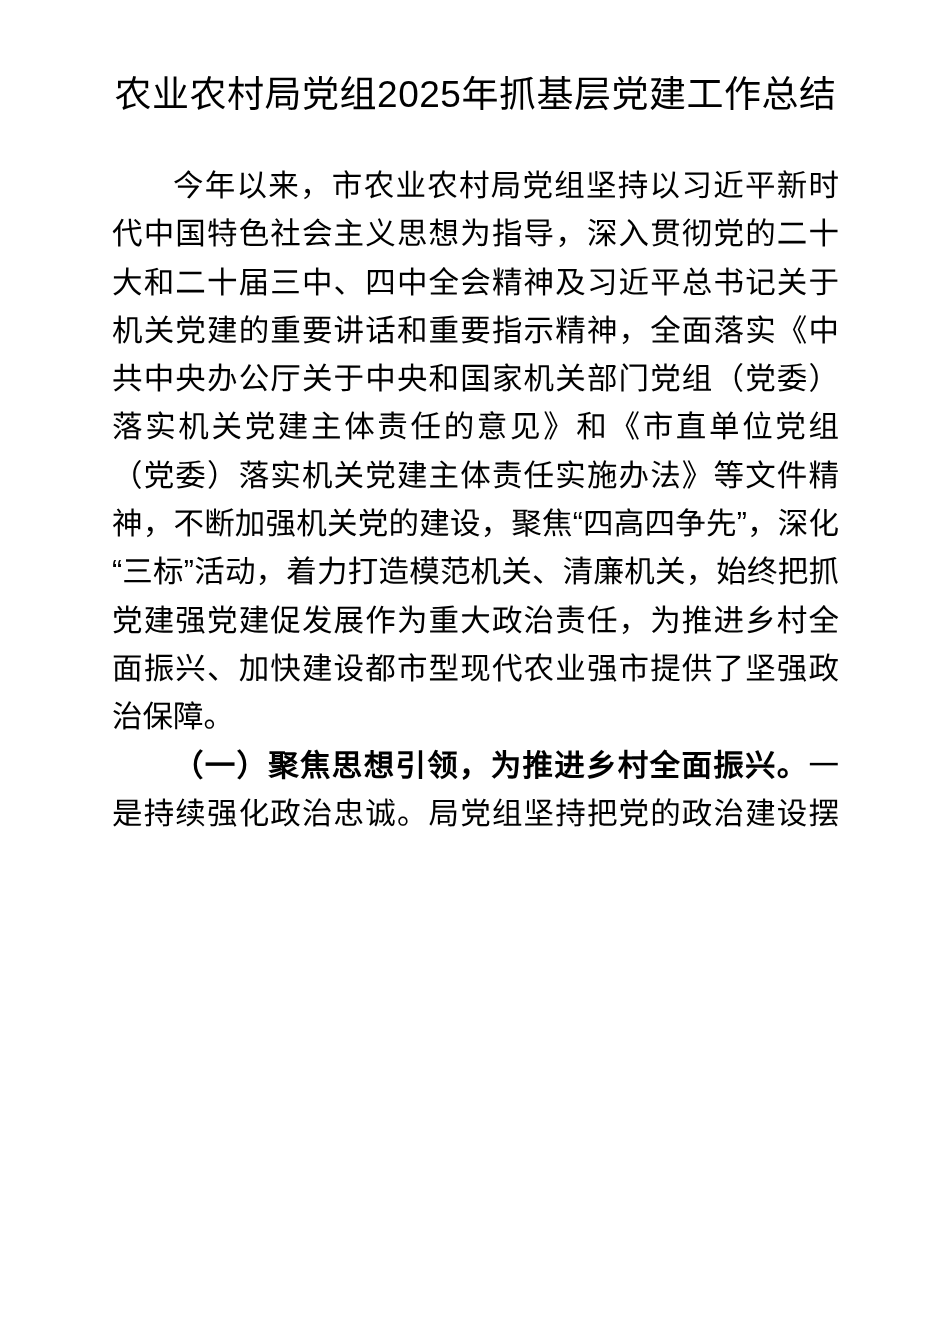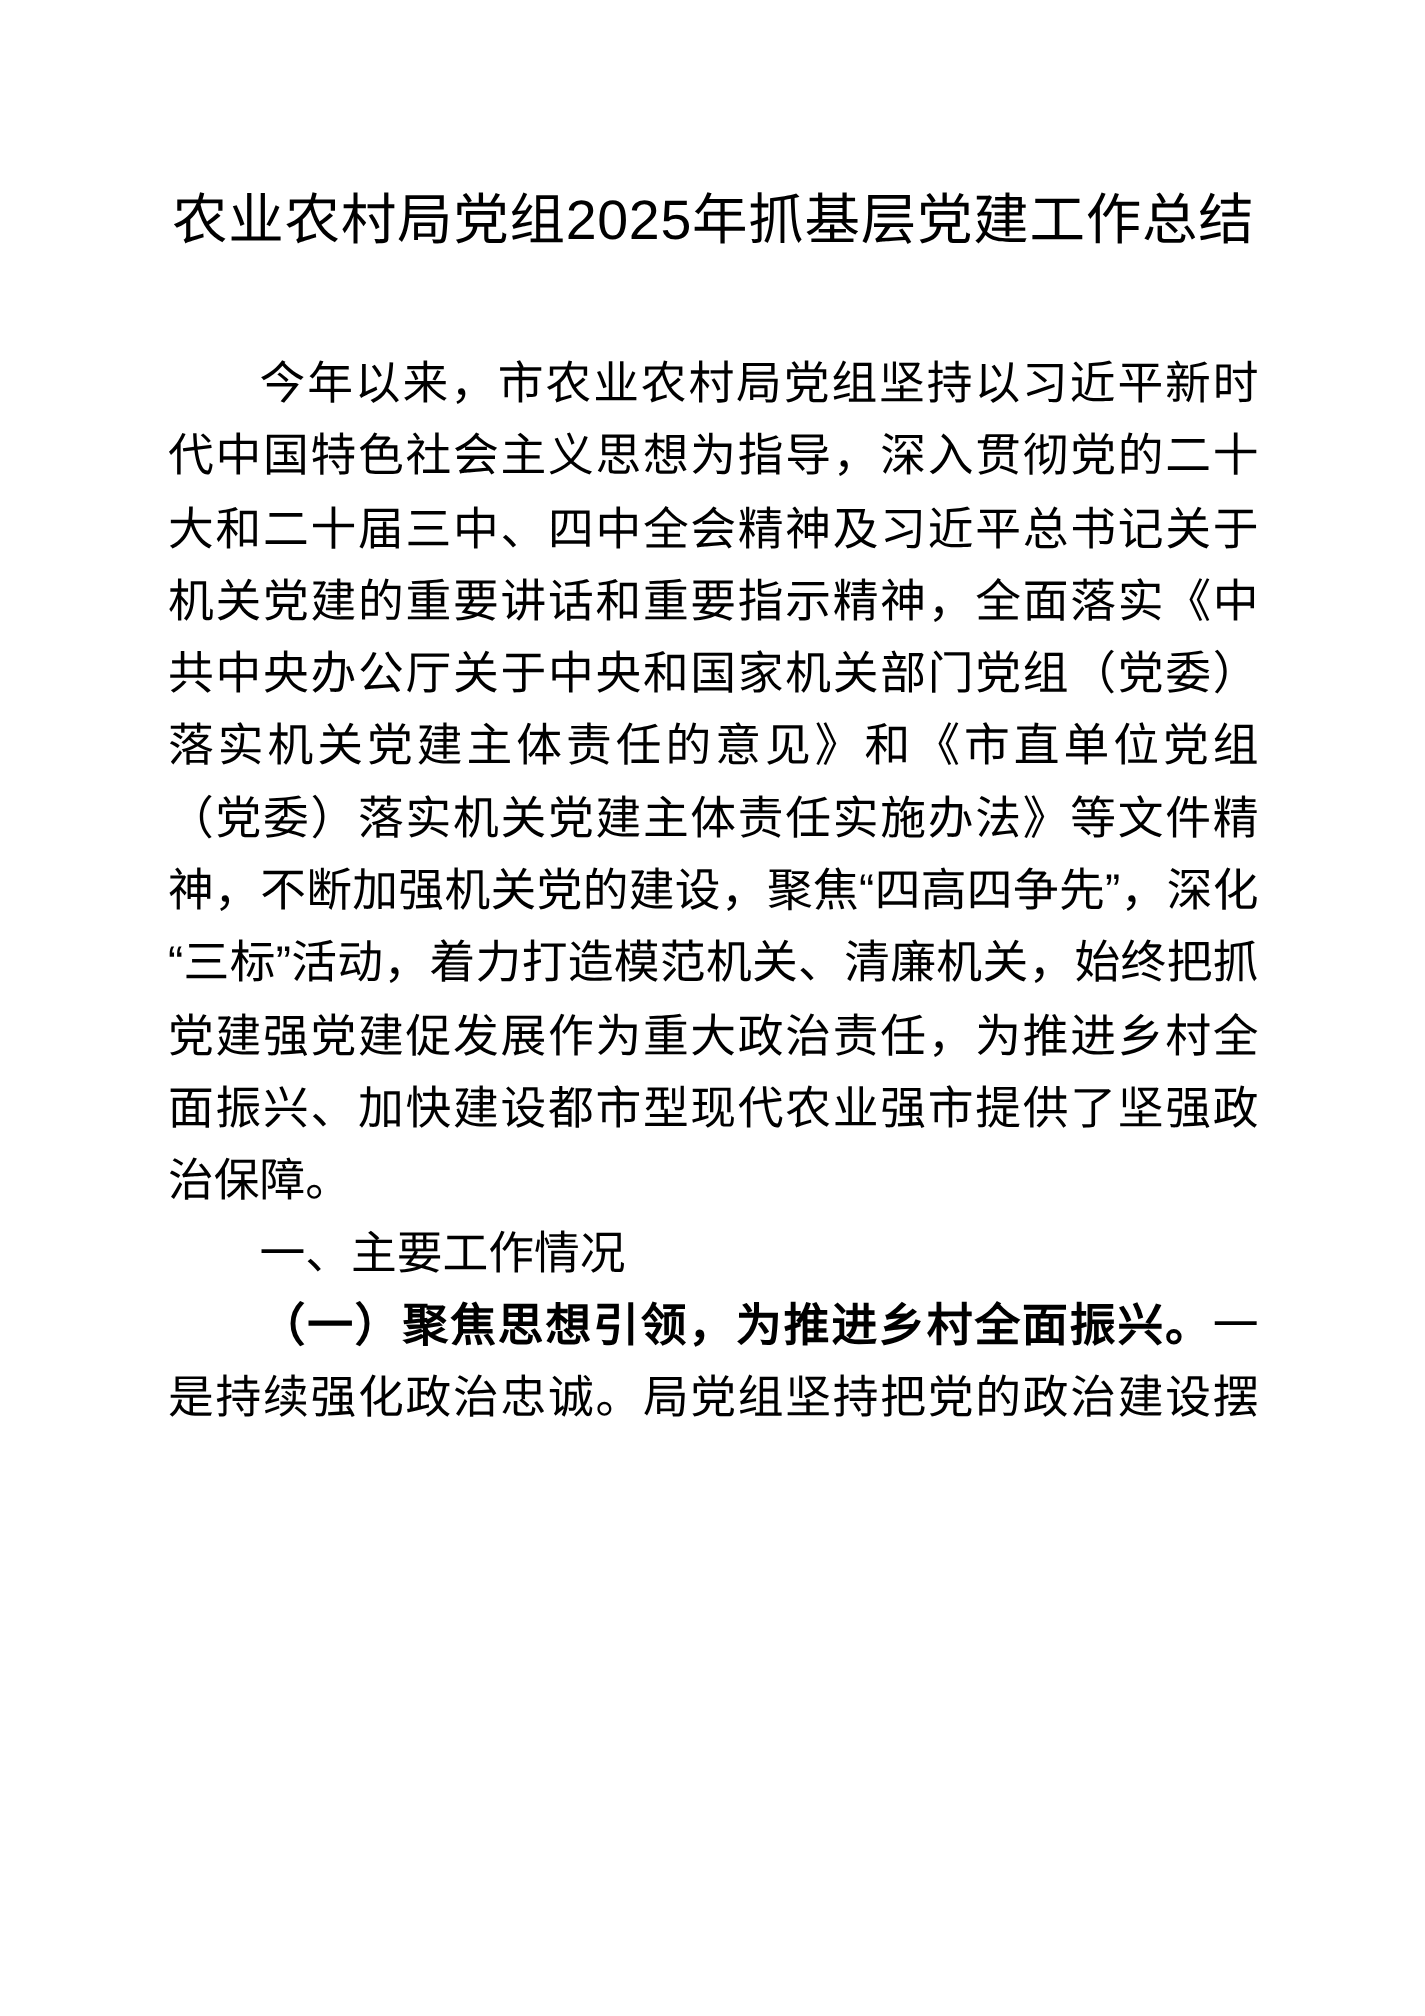--- a/index.html
+++ b/index.html
@@ -25,21 +25,21 @@
   .doc-body {
     position: absolute;
     left: 112px;
     top: 0;
     width: 727px;
   }
 
   
   .doc-title {
     margin: 0;
-    padding-top: 120px;
+    padding-top: 68px;
     font-size: 37px;
     font-weight: 400;
     line-height: 54px;
     text-align: center;
     letter-spacing: 0.5px;
     white-space: pre-line;
   }
 
   
   .para {
@@ -51,21 +51,21 @@
     text-justify: inter-character;
     letter-spacing: 0px;
     word-break: break-all;
   }
 
   .para.indent {
     text-indent: 2em;
   }
 
   .para.lead {
-    margin-top: 58px;
+    margin-top: 39px;
   }
 
   .para.heading-line {
     margin-top: 0;
   }
 
   .para .bold-run {
     font-weight: 700;
   }
 
@@ -78,18 +78,17 @@
 </head>
 <body>
 
 <div class="page">
   <div class="doc-body">
 
     <h1 class="doc-title">农业农村局党组2025年抓基层党建工作总结</h1>
 
     <p class="para indent lead">今年以来，市农业农村局党组坚持以习近平新时代中国特色社会主义思想为指导，深入贯彻党的二十大和二十届三中、四中全会精神及习近平总书记关于机关党建的重要讲话和重要指示精神，全面落实《中共中央办公厅关于中央和国家机关部门党组（党委）落实机关党建主体责任的意见》和《市直单位党组（党委）落实机关党建主体责任实施办法》等文件精神，不断加强机关党的建设，聚焦“四高四争先”，深化“三标”活动，着力打造模范机关、清廉机关，始终把抓党建强党建促发展作为重大政治责任，为推进乡村全面振兴、加快建设都市型现代农业强市提供了坚强政治保障。</p>
 
-    <p class="para indent heading-line">一、主要工作情况</p>
 
     <p class="para indent clipped"><span class="bold-run">（一）聚焦思想引领，为推进乡村全面振兴。</span><span>一是持续强化政治忠诚。局党组坚持把党的政治建设摆在首位，引导党员干部深刻领悟“两个确立”的决定性意义，增强“四个意识”、坚定“四个自信”、做到“两个维护”。持续加强政治监督，强化理论武装，筑牢思想根基，确保党中央、省委、市委关于“三农”工作的重大决策部署在我市落地生根。全面开展深入</span></p>
 
   </div>
 </div>
 
 </body></html>

